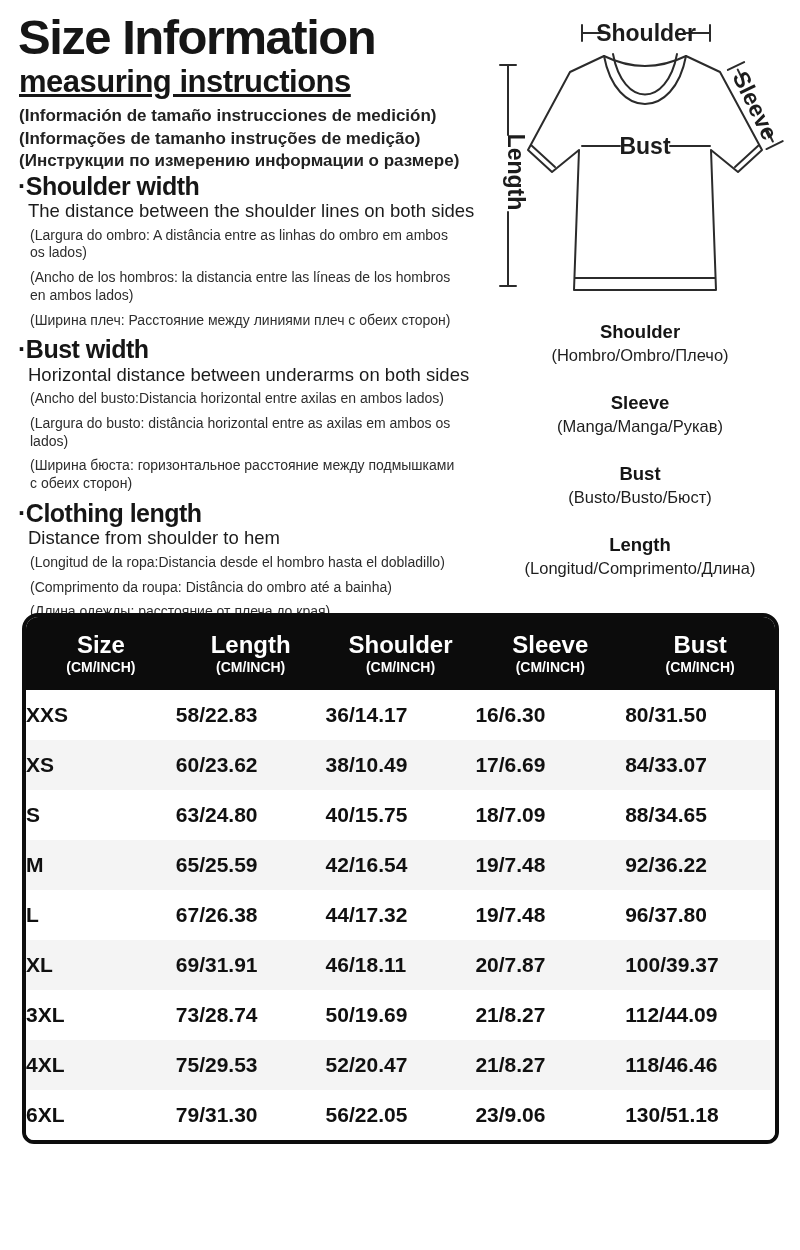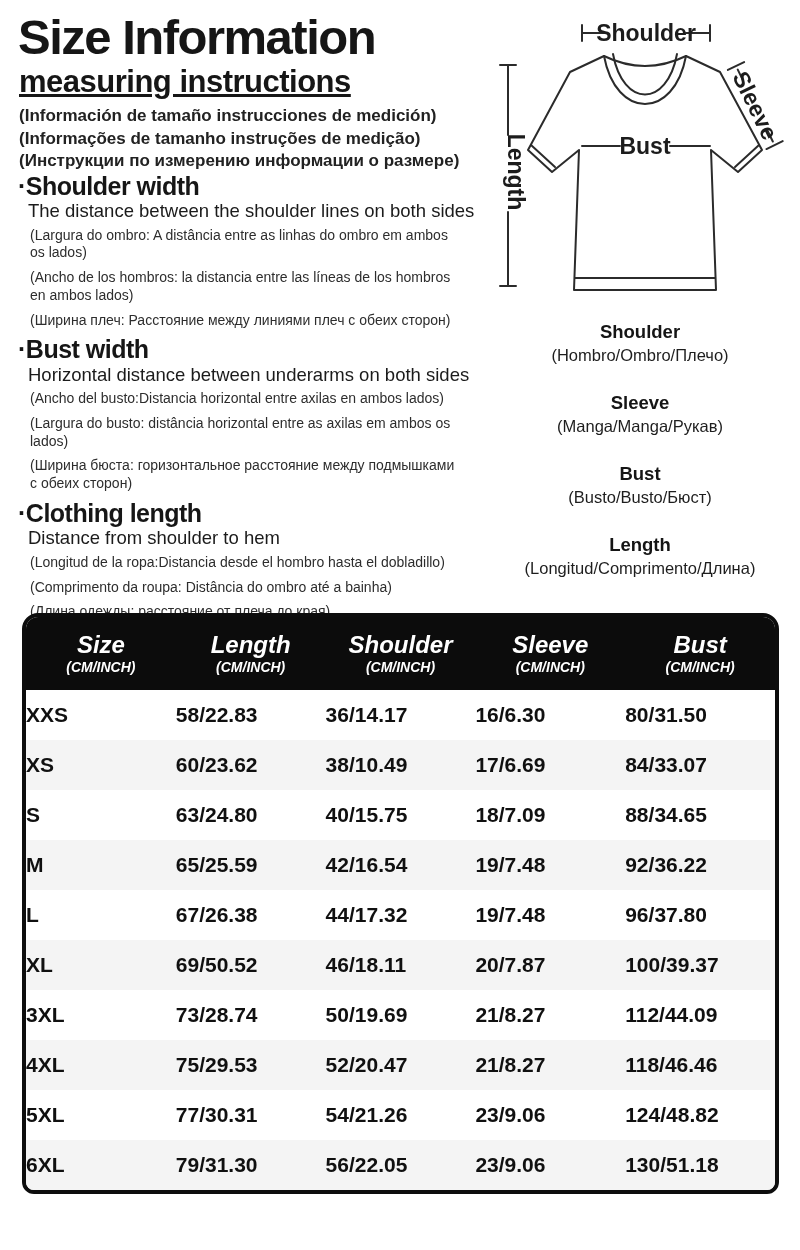--- a/index.html
+++ b/index.html
@@ -34,21 +34,21 @@
   .legend-trans { font-size:16.5px; margin-top:3px; color:#1e1e1e; }
 
   
   .table-wrap {
     position:absolute; left:22px; top:613px; width:757px;
     border:4px solid #0d0d0d; border-radius:16px 16px 12px 12px;
     overflow:hidden; background:#fff;
   }
   table { width:100%; border-collapse:collapse; table-layout:fixed; }
   thead tr { background:#0c0c0c; }
-  th { height:73px; vertical-align:middle; padding:0; text-align:center;font-style:italic; }
+  th { height:73px; vertical-align:middle; padding:0; text-align:center; }
   .col-label { color:#ffffff; font-size:24px; font-weight:bold; line-height:1.05; }
   .col-unit  { color:#ffffff; font-size:14px; font-weight:bold; margin-top:2px; }
   tbody td { height:50px; text-align:left; vertical-align:middle;
              font-size:21px; font-weight:bold; color:#101010; padding:0; }
   tbody tr:nth-child(even) { background:#f4f4f4; }
   tbody tr:nth-child(odd)  { background:#ffffff; }
 </style>
 </head>
 <body>
 
@@ -195,47 +195,40 @@
         </tr>
         <tr>
           <td>L</td>
           <td>67/26.38</td>
           <td>44/17.32</td>
           <td>19/7.48</td>
           <td>96/37.80</td>
         </tr>
         <tr>
           <td>XL</td>
-          <td>69/50.52</td>
+          <td>69/31.91</td>
           <td>46/18.11</td>
           <td>20/7.87</td>
           <td>100/39.37</td>
         </tr>
         <tr>
           <td>3XL</td>
           <td>73/28.74</td>
           <td>50/19.69</td>
           <td>21/8.27</td>
           <td>112/44.09</td>
         </tr>
         <tr>
           <td>4XL</td>
           <td>75/29.53</td>
           <td>52/20.47</td>
           <td>21/8.27</td>
           <td>118/46.46</td>
         </tr>
         <tr>
-          <td>5XL</td>
-          <td>77/30.31</td>
-          <td>54/21.26</td>
-          <td>23/9.06</td>
-          <td>124/48.82</td>
-        </tr>
-        <tr>
           <td>6XL</td>
           <td>79/31.30</td>
           <td>56/22.05</td>
           <td>23/9.06</td>
           <td>130/51.18</td>
         </tr>
       </tbody>
   </table>
 </div>
 

